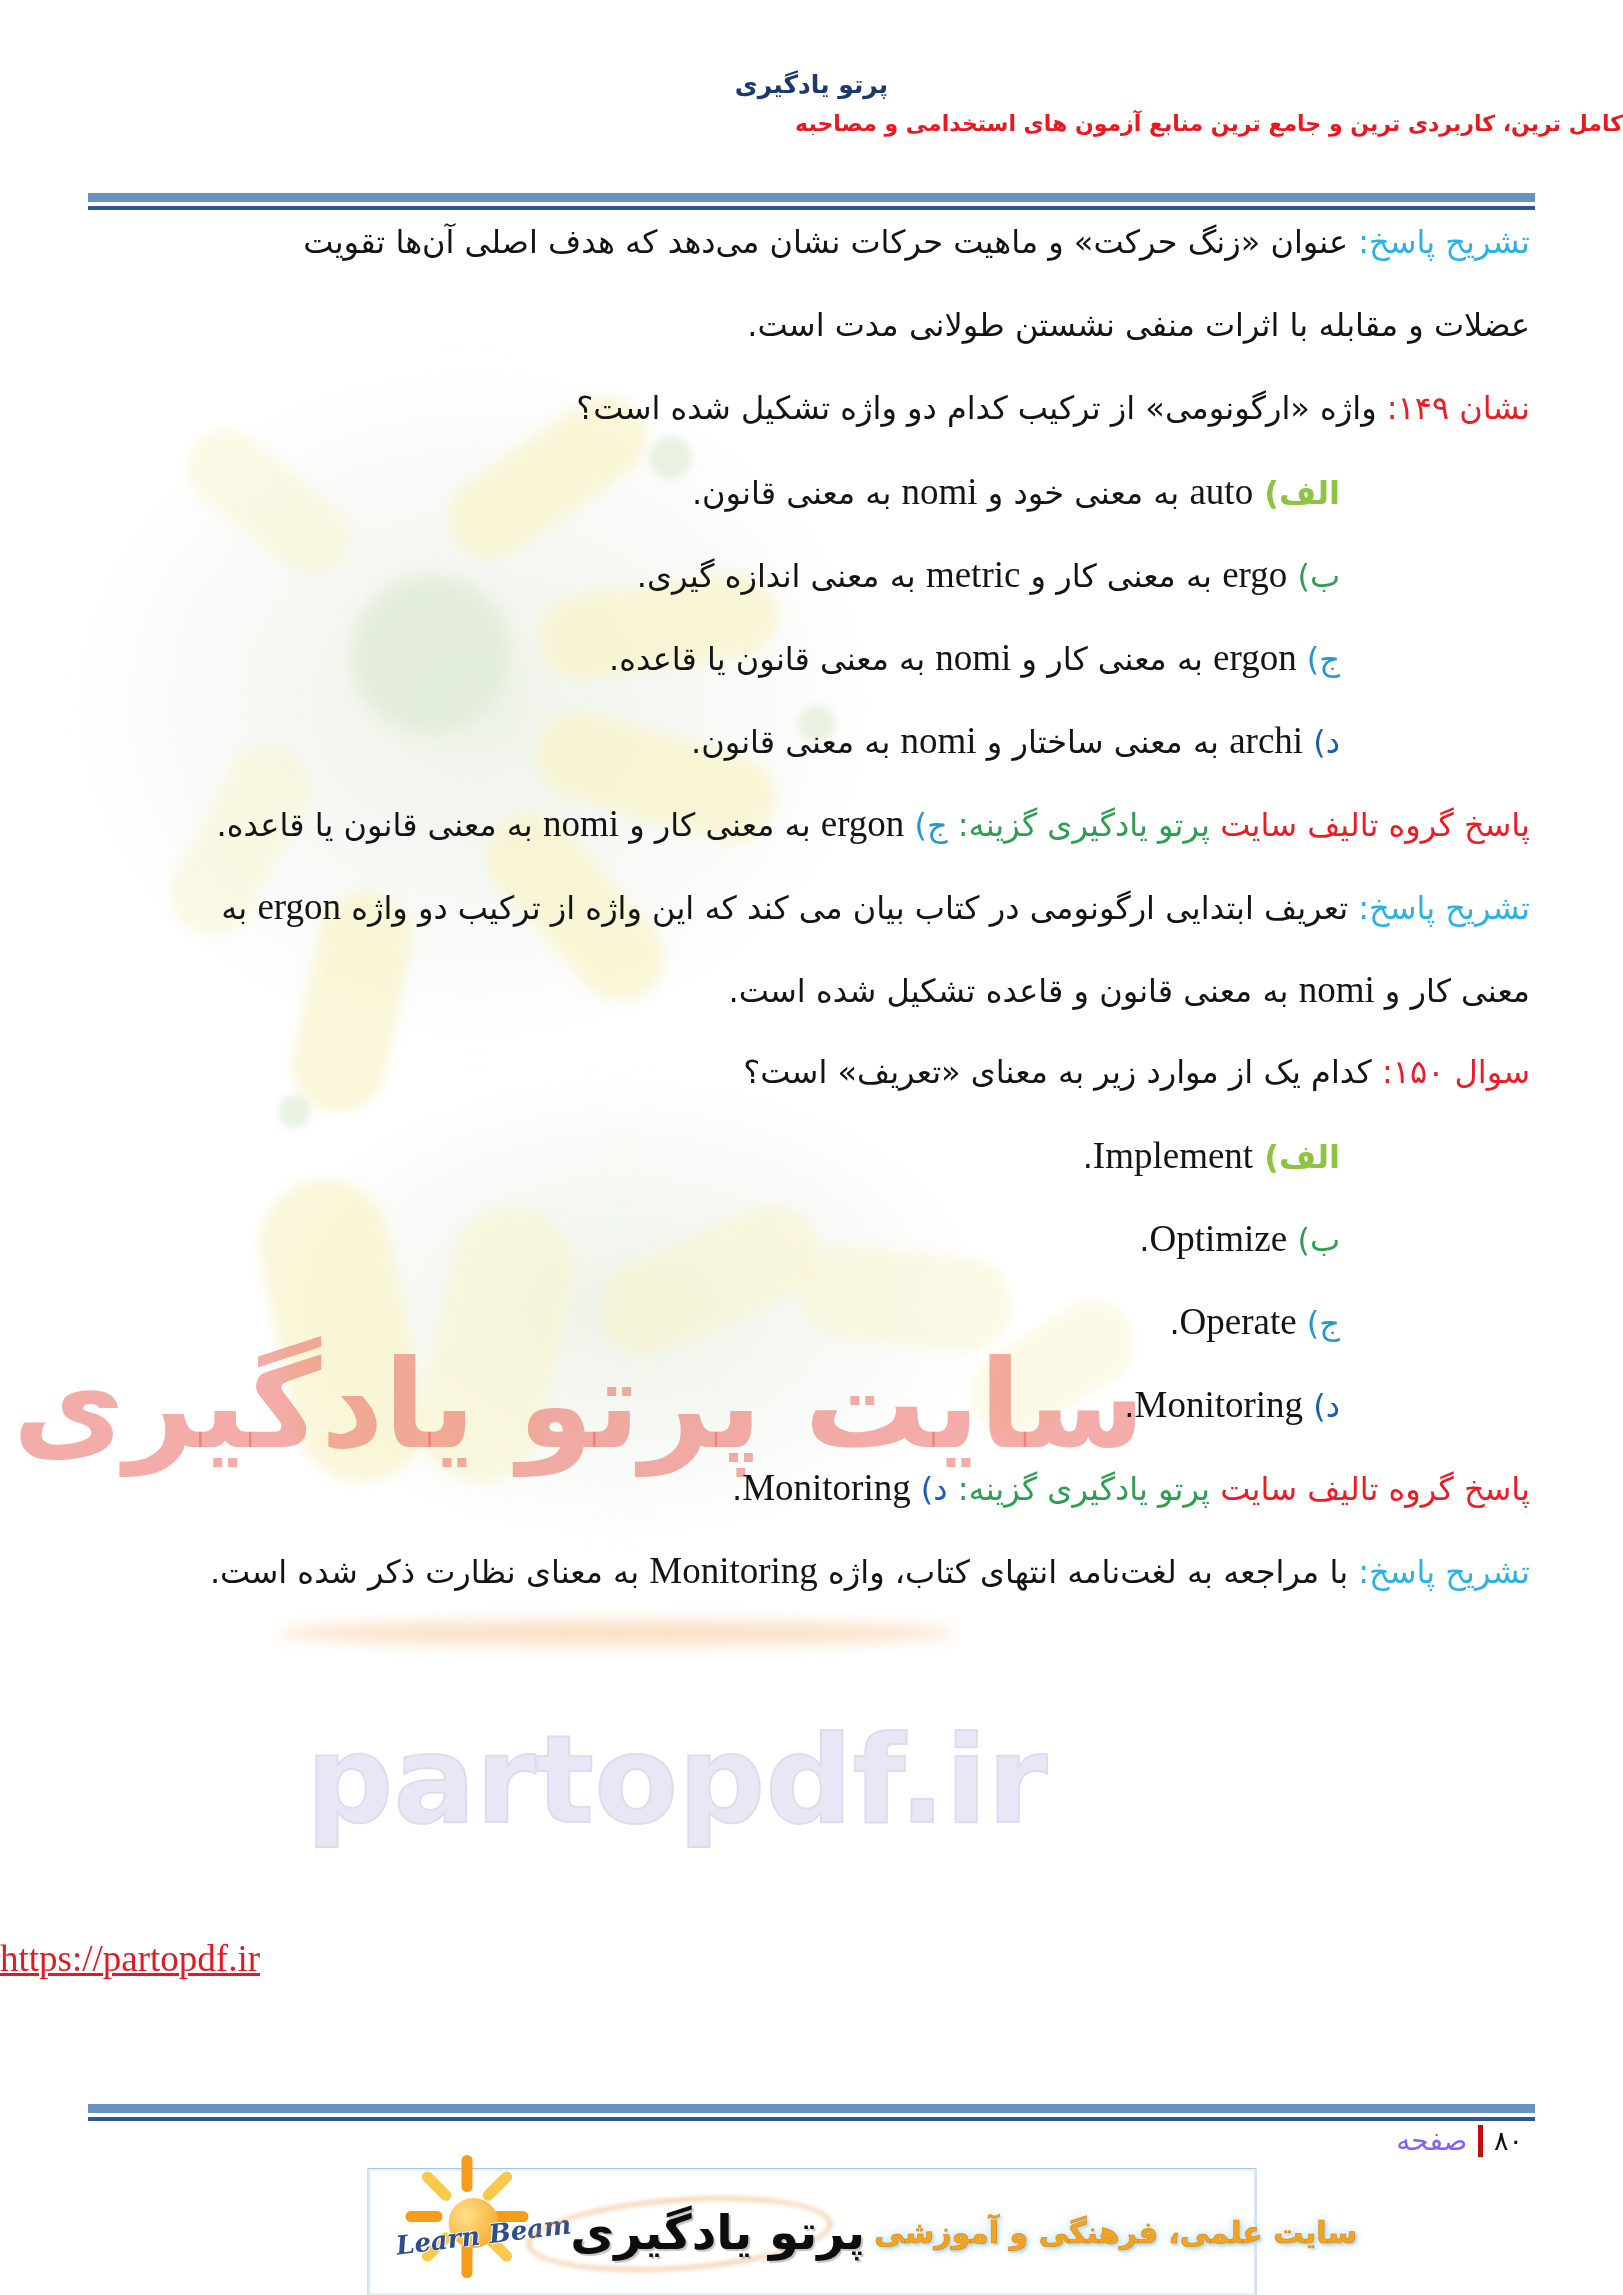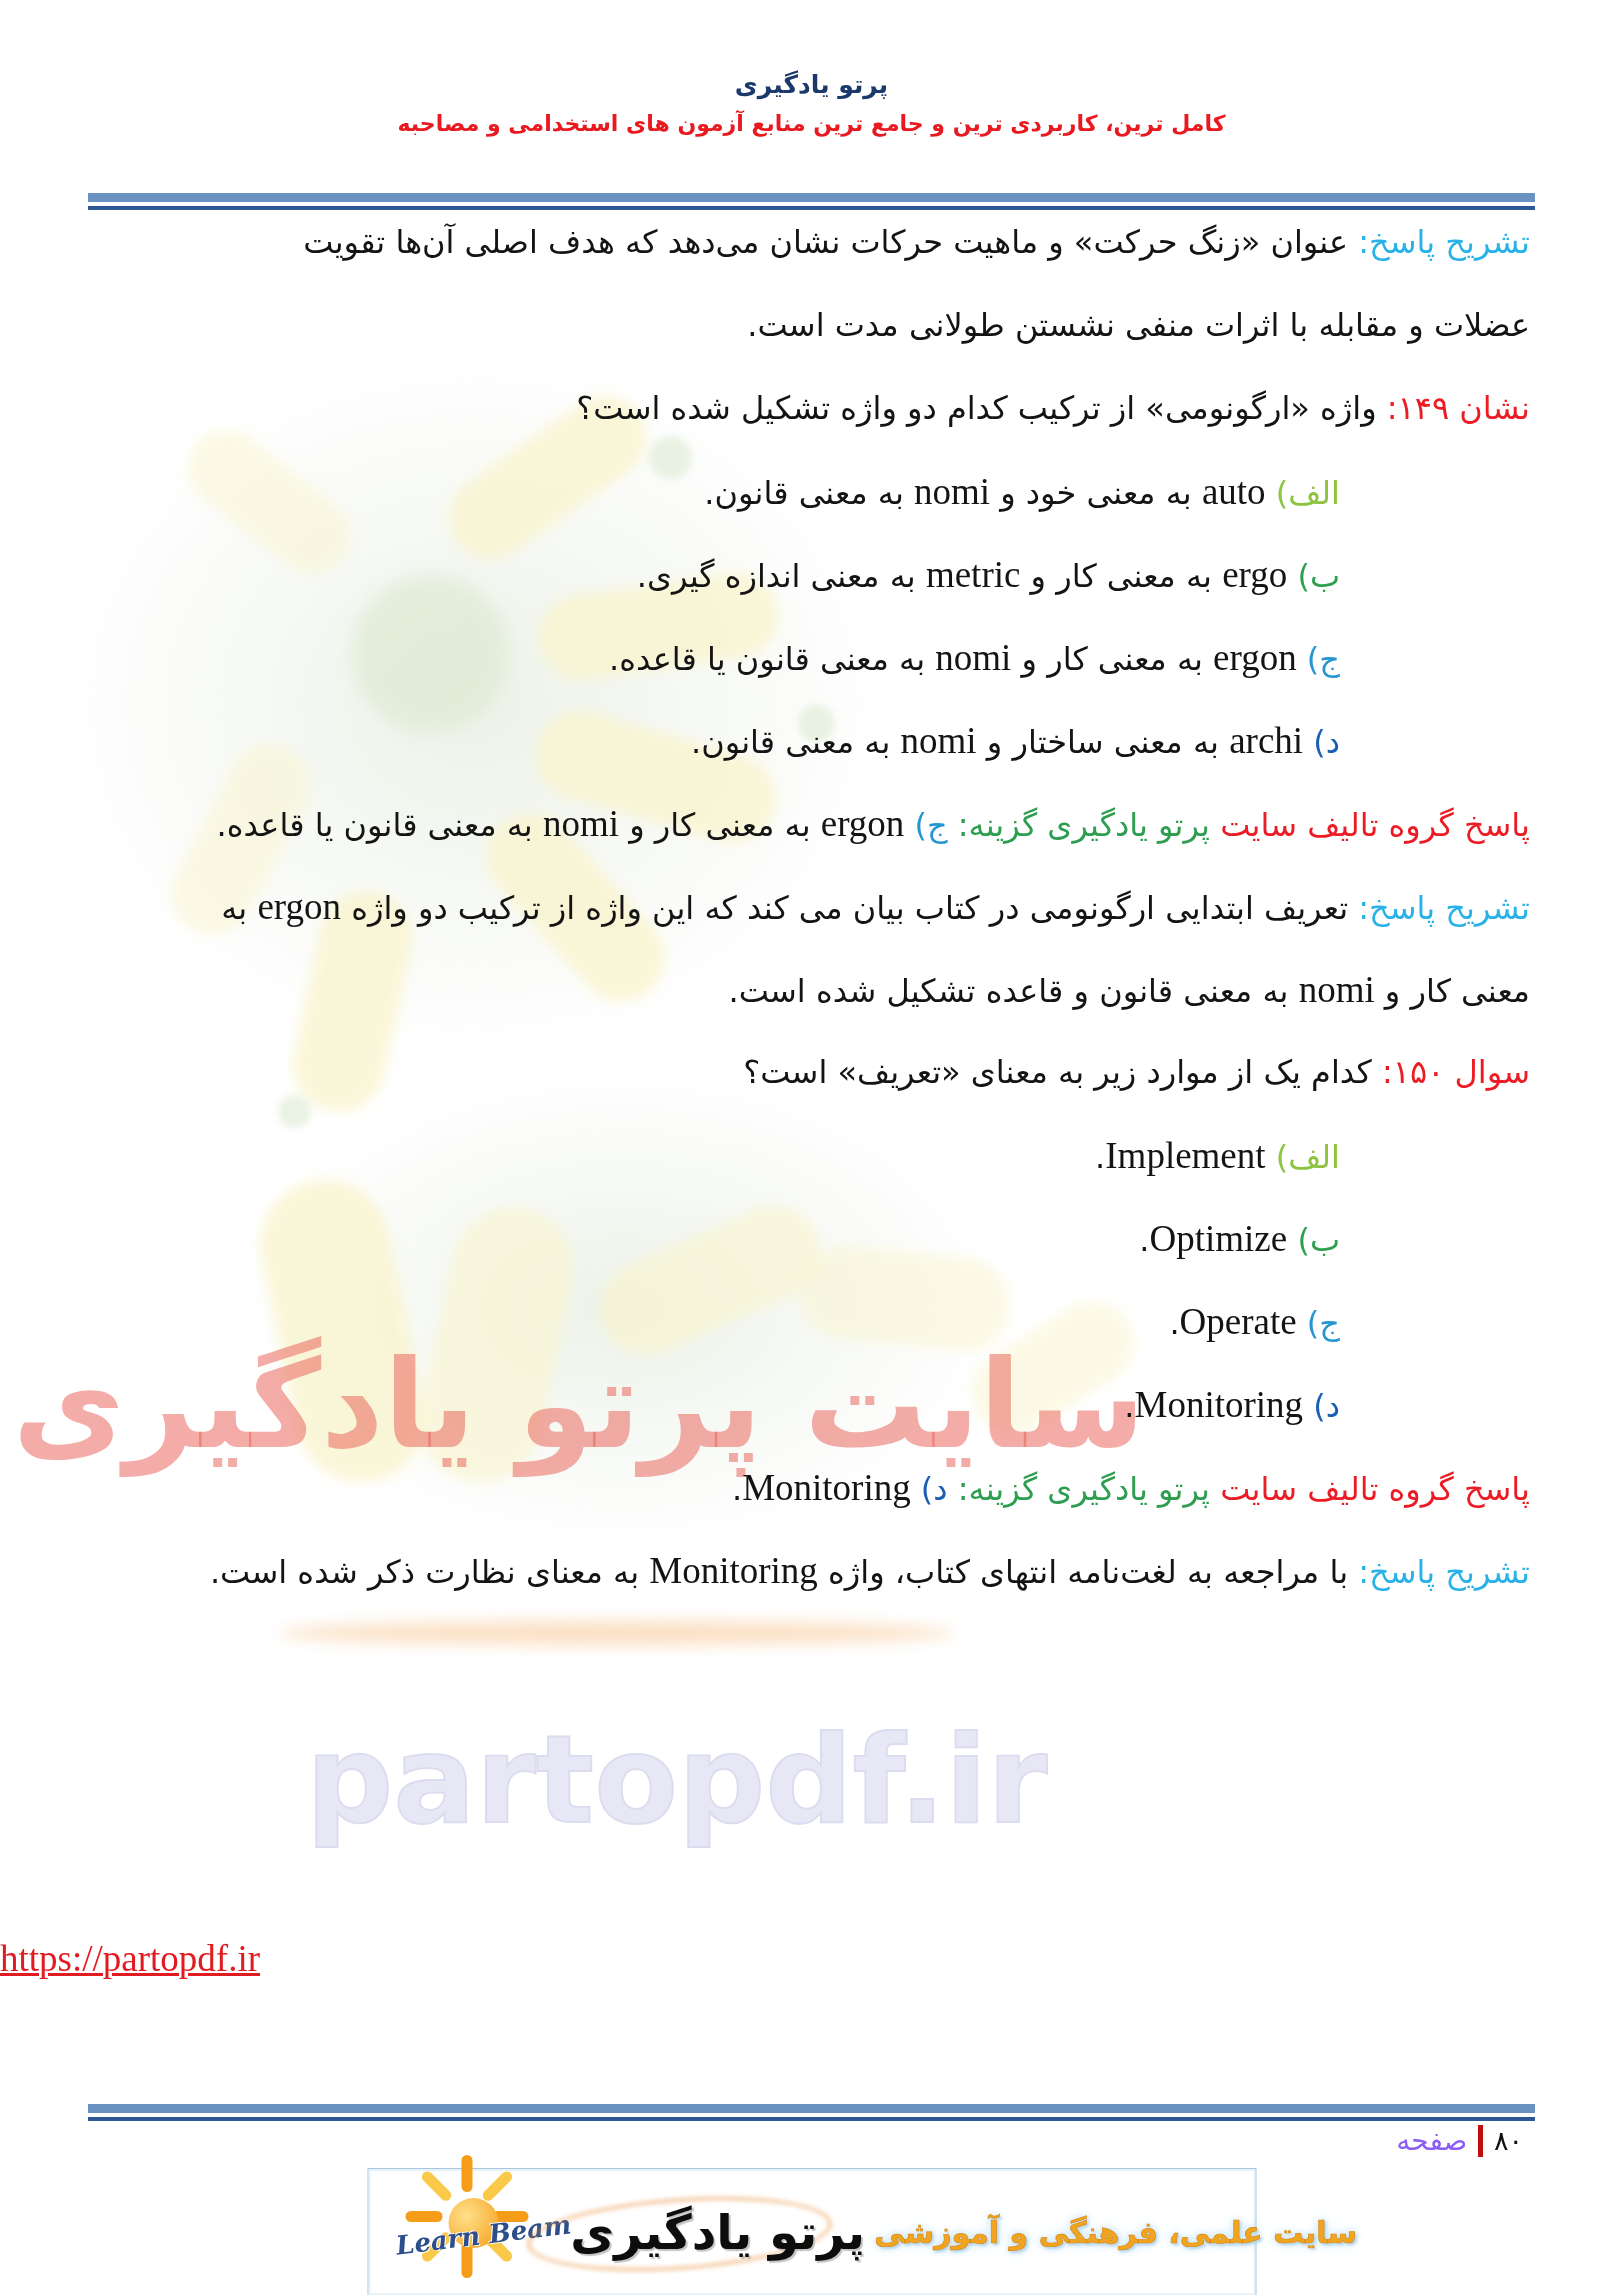--- a/index.html
+++ b/index.html
@@ -20,36 +20,36 @@
   
   .wm { position:absolute; z-index:1; white-space:nowrap; font-weight:bold; }
   .wm-red { top:1334px; right:478px; font-size:122px; letter-spacing:1.9px; color:rgba(232,90,80,.5); }
   .wm-lb  { top:1505px; left:264px;  font-size:109px; color:#f2f6fe; -webkit-text-stroke:2.8px #c9d8f2; text-shadow:0 0 5.6px rgba(180,200,240,.55); font-family:"DejaVu Sans",sans-serif; }
   .wm-glow{ position:absolute; z-index:1; top:1621px; left:278px; width:677px; height:24px; background:rgba(243,152,61,.30); filter:blur(7.4px); border-radius:50%; }
   .wm-pp  { top:1709px; left:306px;  font-size:122px; color:#e7e7f5; -webkit-text-stroke:1.9px #dcdcf0; }
 
   
   .site-title { position:absolute; z-index:2; top:70px; left:0; right:0; text-align:center;
     font-size:25px; font-weight:bold; color:#1b3a6b; }
-  .tagline { position:absolute; z-index:2; top:111px; left:0; right:0; text-align:center;
+  .tagline { position:absolute; z-index:2; top:111px; left:0; right:0; text-align:right;
     font-size:22px; font-weight:bold; color:#e8191f; }
   .rule { position:absolute; z-index:2; left:88px; right:88px; }
   .rule-top { top:193px; }
   .rule-bottom { top:2104px; }
   .rule .bar  { height:9.3px; background:#6a92c0; }
   .rule .thin { height:3.7px;  background:#2d5894; margin-top:3.7px; }
 
   
   .content { position:absolute; z-index:2; top:201px; right:93px; left:93px;
     direction:rtl; text-align:right; font-size:32px; color:#141414; }
   .line { height:83px; line-height:83px; white-space:nowrap; }
   .opt  { margin-right:190px; }
   .c-cyan { color:#29b2e8; }
   .c-red  { color:#ec1c24; }
-  .c-g1   { color:#8cc43f; }
+  .c-g1   { color:#8cc43f;font-weight:bold; }
   .c-g2   { color:#2e9e50; }
   .c-b1   { color:#2596d1; }
   .c-b2   { color:#1a5fb4; }
   .c-k    { color:#141414; }
   .c-en   { font-family:"Liberation Serif","DejaVu Serif",serif; font-size:37px; color:#141414; }
 
   
   .signature { position:absolute; z-index:2; top:1844px; left:0; right:0; text-align:center;
     direction:rtl; font-family:"DejaVu Serif",serif; font-style:italic; font-weight:bold;
     font-size:43px; color:#16304f; }

